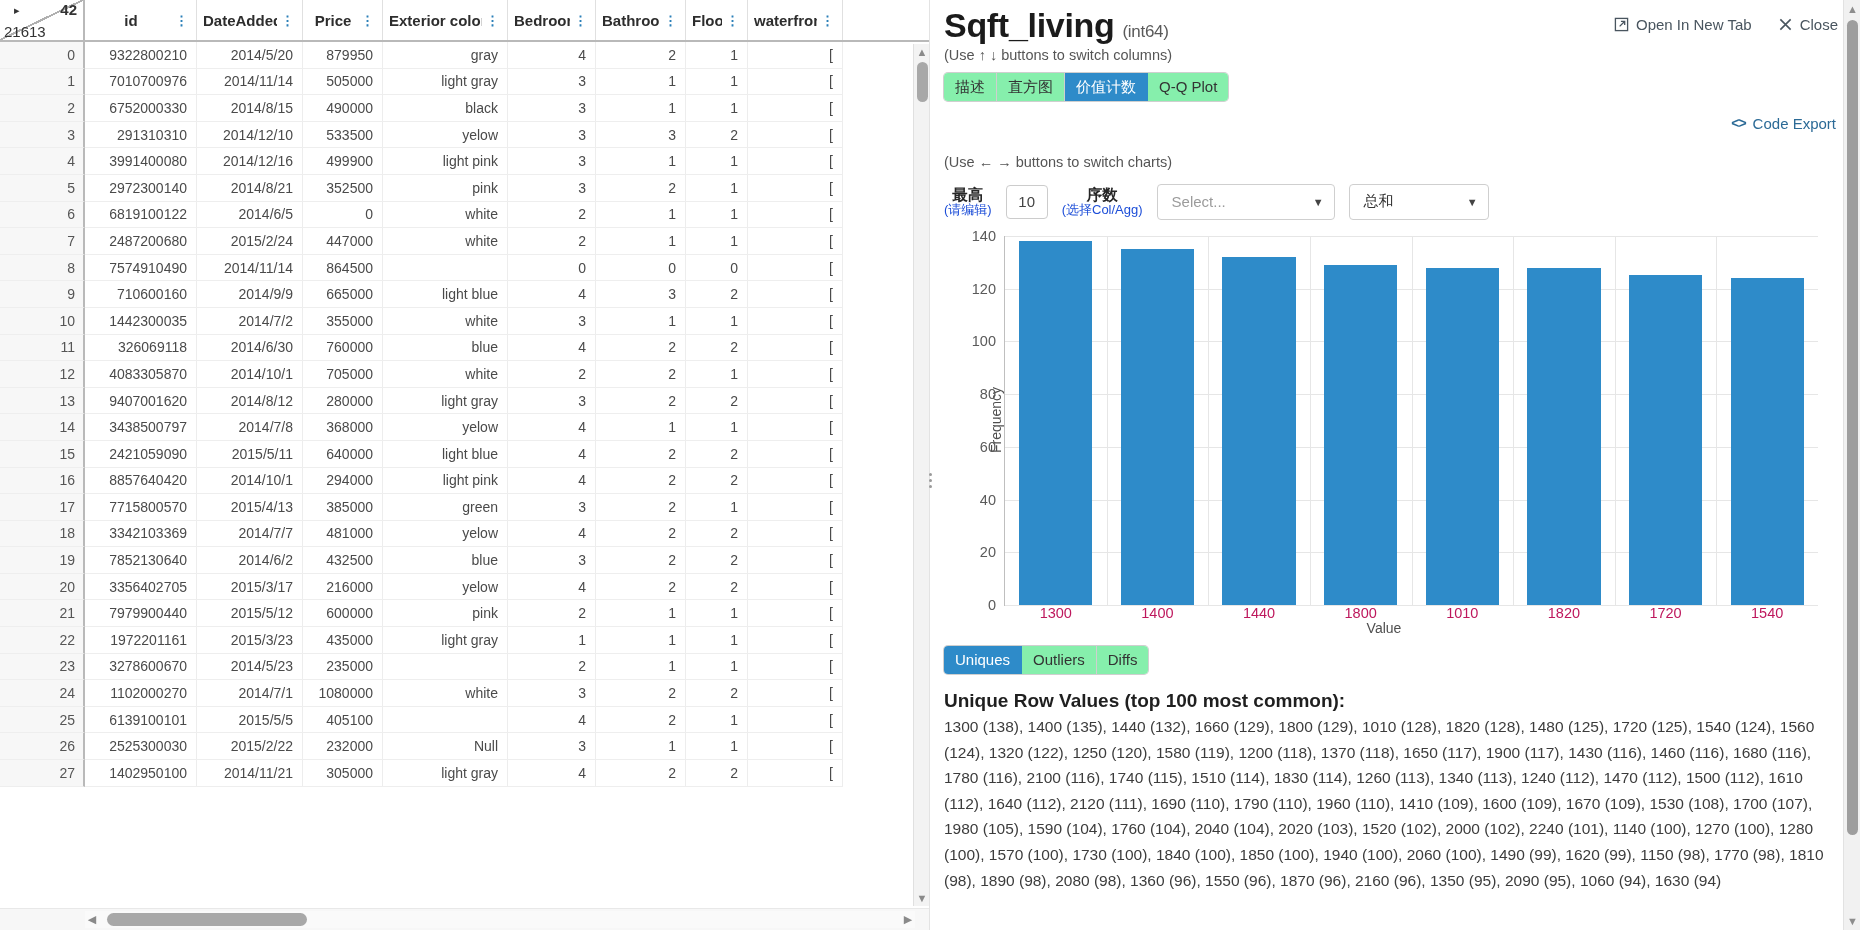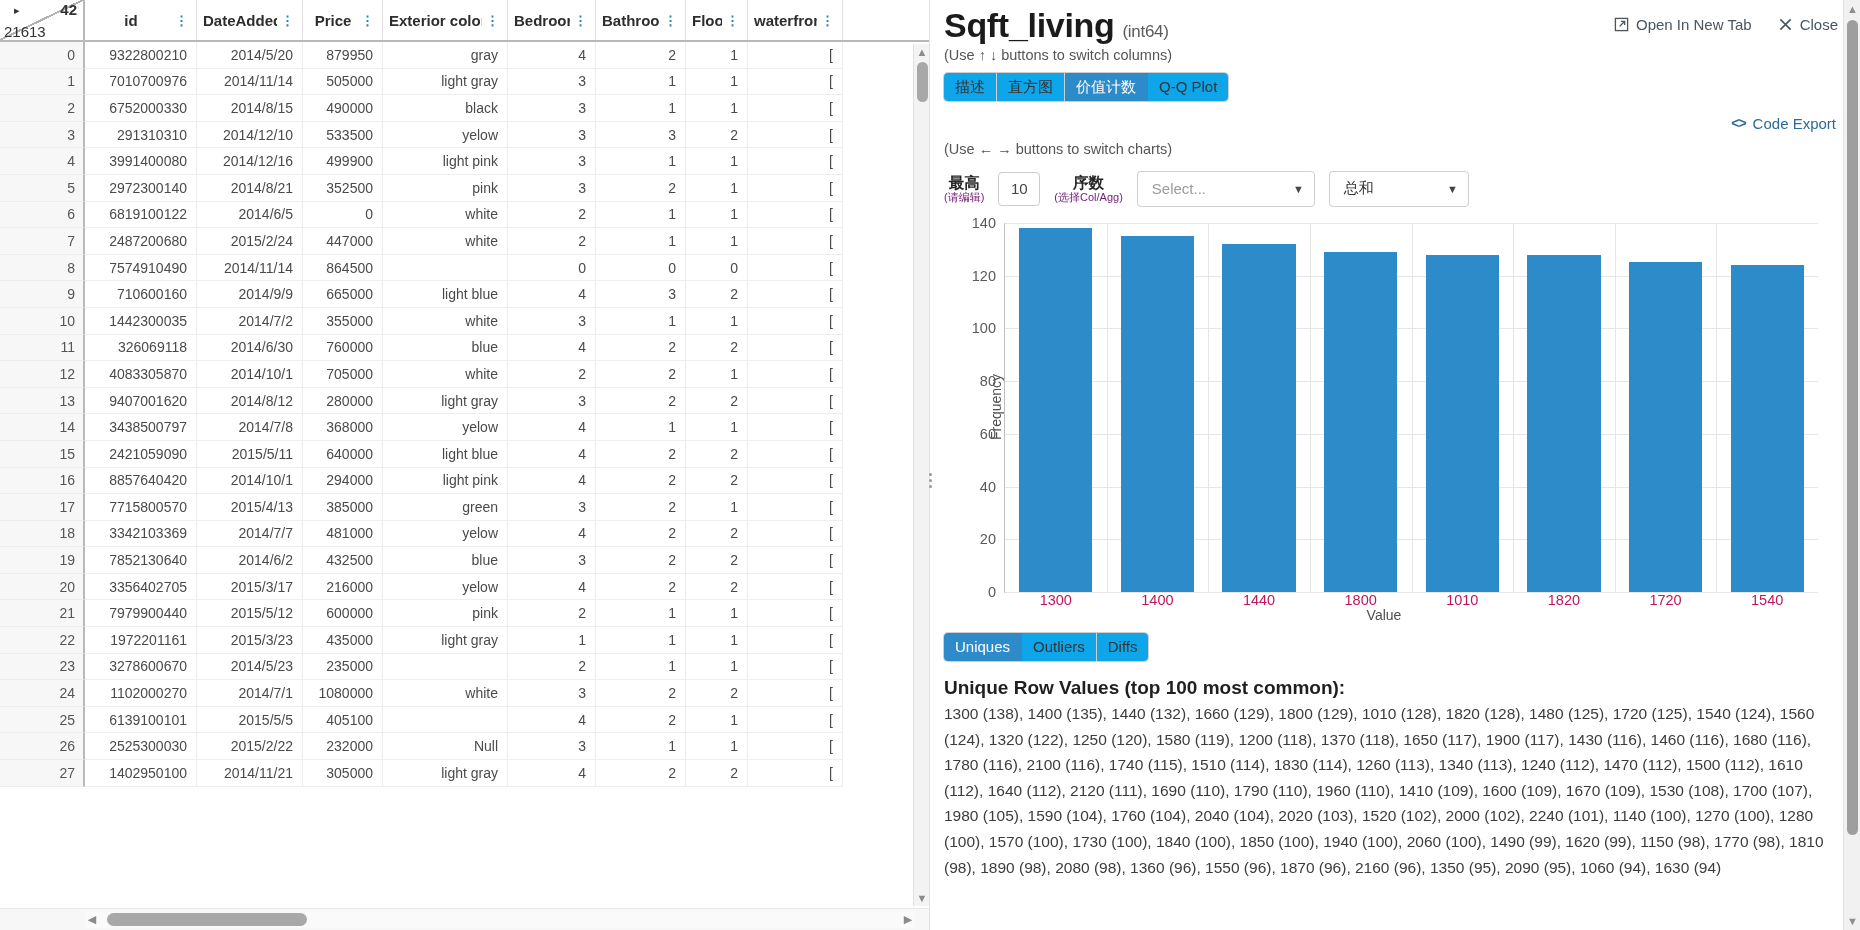--- a/index.html
+++ b/index.html
@@ -155,34 +155,34 @@
   .code-export {
     display: flex; align-items: center; gap: 7px;
     font-size: 15px; color: #2b6a96; font-weight: normal;
   }
   .code-export .chev { font-weight: bold; font-size: 14px; letter-spacing: -1px; }
 
   
   .btn-group { display: inline-flex; margin-top: 10px; border-radius: 4px; overflow: hidden; box-shadow: 0 0 0 1px #cfcfcf; }
   .btn-group .gbtn {
     font-size: 15px; padding: 5px 11px 6px;
-    background: #0ea5e9; color: #333;
+    background: #86efac; color: #333;
     border-right: 1px solid #cfcfcf;
     line-height: 1.15;
   }
   .btn-group .gbtn:last-child { border-right: none; }
   .btn-group .gbtn.active { background: #2e8bc9; color: #fff; border-right-color: #2e8bc9; }
 
-  .chart-hint { font-size: 14.5px; color: #555; margin-top: 9px; }
+  .chart-hint { font-size: 14.5px; color: #555; margin-top: 22px; }
 
   
   .controls { display: flex; align-items: center; gap: 14px; margin-top: 14px; }
   .ctl-label { font-size: 15px; line-height: 1.12; text-align: center; color: #262626; }
   .ctl-label b { display: block; font-weight: bold; font-size: 15.5px; }
-  .ctl-label span { display: block; font-size: 11px; color: #701a75; }
+  .ctl-label span { display: block; font-size: 13px; color: #1d4ed8; }
   .num-input {
     width: 42px; height: 34px; border: 1px solid #ccc; border-radius: 4px;
     display: flex; align-items: center; justify-content: center;
     font-size: 15px; color: #444; background: #fff;
   }
   .select-box {
     height: 36px; border: 1px solid #cfcfcf; border-radius: 4px; background: #fff;
     display: flex; align-items: center; justify-content: space-between;
     padding: 0 10px 0 14px; font-size: 15px;
   }

